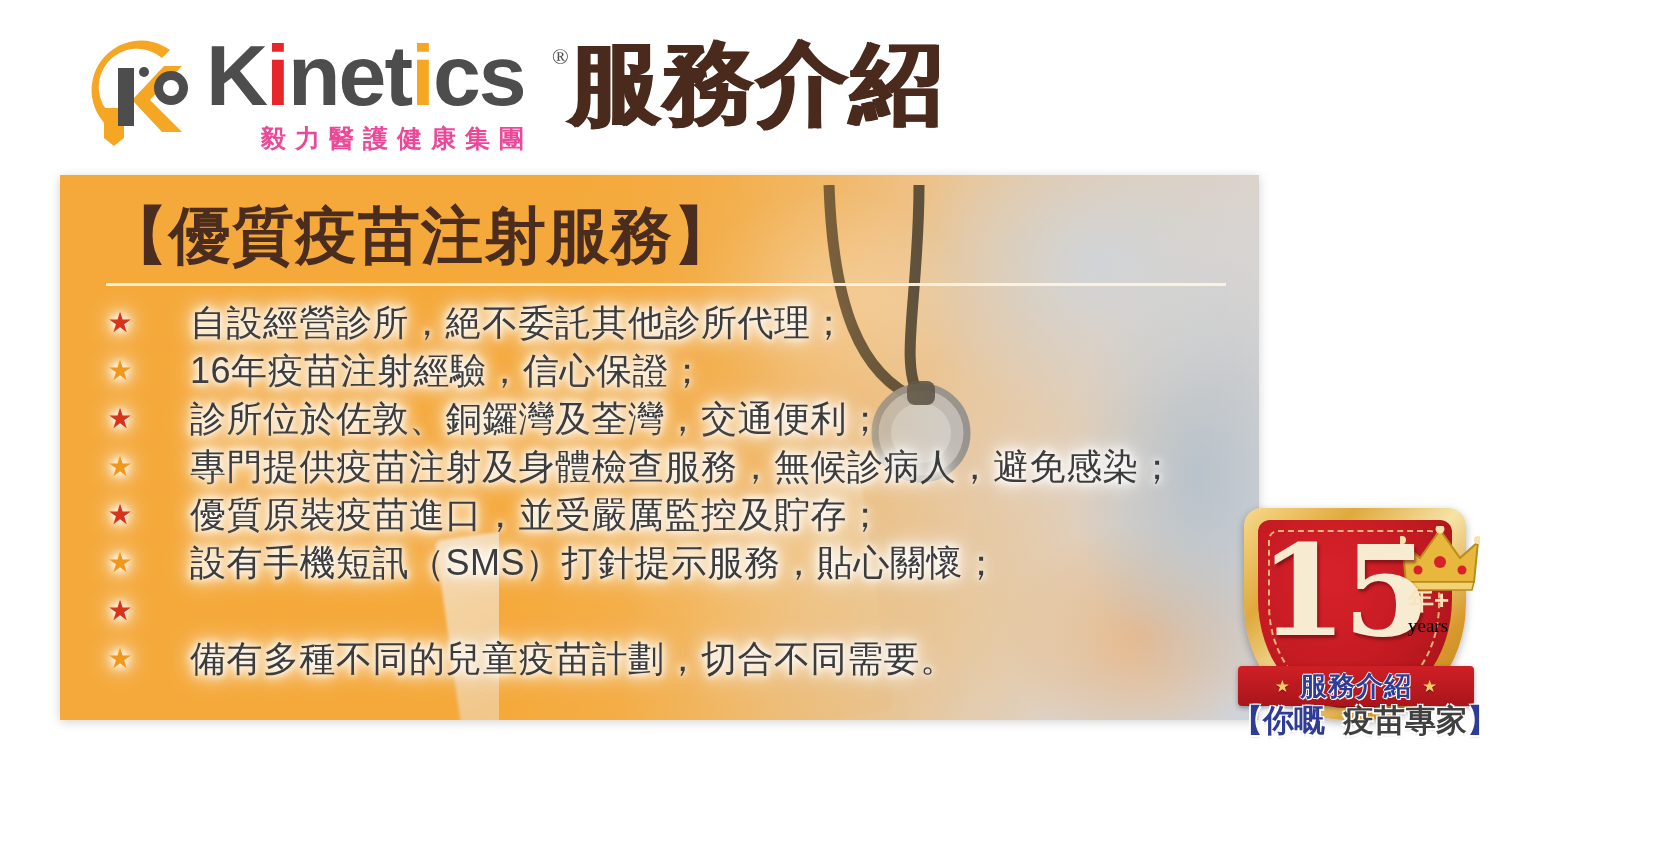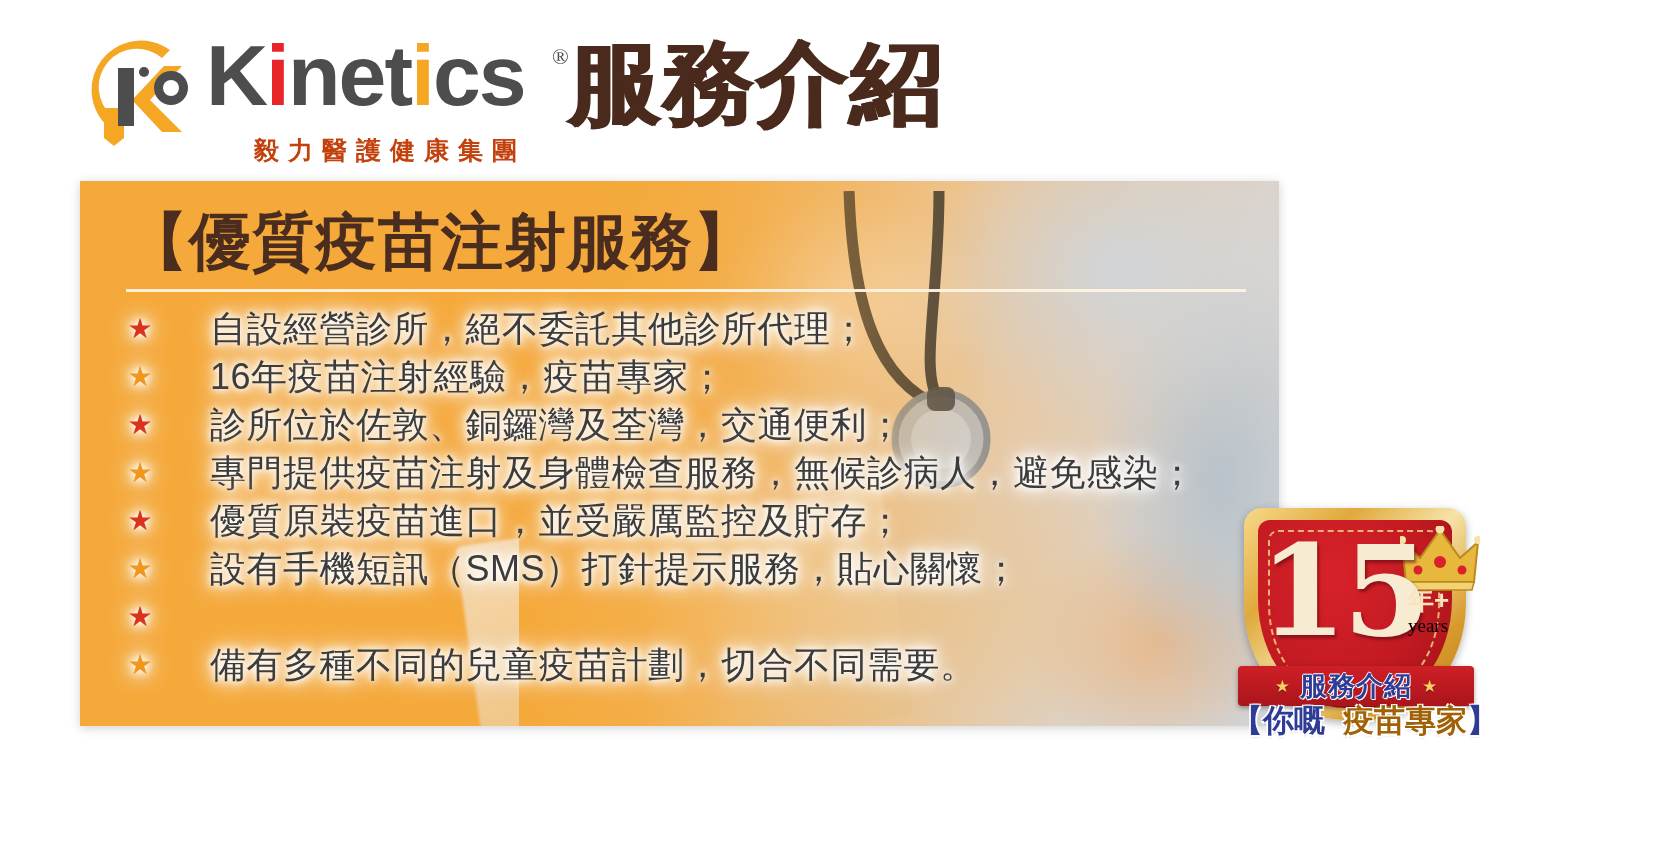--- a/index.html
+++ b/index.html
@@ -59,54 +59,52 @@
   .logo-reg {
     position: absolute;
     left: 474px;
     top: 18px;
     font-size: 22px;
     color: #4d4d4d;
     font-family: "Liberation Serif", serif;
   }
   .logo-sub {
     position: absolute;
-    left: 176px;
+    left: 183px;
     top: 96px;
     font-size: 25px;
     letter-spacing: 9px;
-    color: #c2410c;
-    font-weight: bold;
-    white-space: nowrap;
-    margin-top: 12px;
+    color: #ec4899;
+    font-weight: bold;
+    white-space: nowrap;
   }
   .header-title {
     position: absolute;
     left: 568px;
     top: 32px;
     font-size: 92px;
     line-height: 104px;
     font-weight: bold;
     color: #4a2a1c;
     letter-spacing: 2px;
     white-space: nowrap;
     font-family: Liberation Serif, serif;
     text-shadow: 2px 0 0 #4a2a1c, -1px 0 0 #4a2a1c;
   }
 
   
   .banner {
     position: absolute;
-    left: 80px;
+    left: 60px;
     top: 175px;
     width: 1199px;
     height: 545px;
     overflow: hidden;
     box-shadow: 0 2px 10px rgba(0,0,0,0.18);
     background: #f5a93a;
-    margin-top: 6px;
   }
   
   .banner-photo {
     position: absolute;
     right: 0;
     top: 0;
     width: 760px;
     height: 100%;
     background:
       radial-gradient(ellipse 200px 150px at 330px 120px, rgba(255,255,255,0.35), rgba(255,255,255,0) 70%),
@@ -324,21 +322,21 @@
     width: 248px;
     text-align: center;
     font-size: 31px;
     line-height: 36px;
     font-weight: bold;
     color: #2f3c96;
     letter-spacing: 0px;
     white-space: nowrap;
     text-shadow: 1.5px 1.5px 0 #ffffff, -1.5px -1.5px 0 #ffffff, 1.5px -1.5px 0 #ffffff, -1.5px 1.5px 0 #ffffff, 0 2px 2px rgba(0,0,0,0.25);
   }
-  .badge-tagline .tag-red { color: #a16207; padding-left: 18px; }
+  .badge-tagline .tag-red { color: #404040; padding-left: 18px; }
 </style>
 </head>
 <body>
 
 <div class="page">
 
   <div class="header">
 
     <div class="logo-block">
 
@@ -387,21 +385,21 @@
 
       <ul class="bullet-list">
 
         <li class="bullet-item">
           <span class="bullet-star" style="color:#d8341c">★</span>
           <span class="bullet-text">自設經營診所，絕不委託其他診所代理；</span>
         </li>
 
         <li class="bullet-item">
           <span class="bullet-star" style="color:#f0971c">★</span>
-          <span class="bullet-text">16年疫苗注射經驗，疫苗專家；</span>
+          <span class="bullet-text">16年疫苗注射經驗，信心保證；</span>
         </li>
 
         <li class="bullet-item">
           <span class="bullet-star" style="color:#d8341c">★</span>
           <span class="bullet-text">診所位於佐敦、銅鑼灣及荃灣，交通便利；</span>
         </li>
 
         <li class="bullet-item">
           <span class="bullet-star" style="color:#f0971c">★</span>
           <span class="bullet-text">專門提供疫苗注射及身體檢查服務，無候診病人，避免感染；</span>

